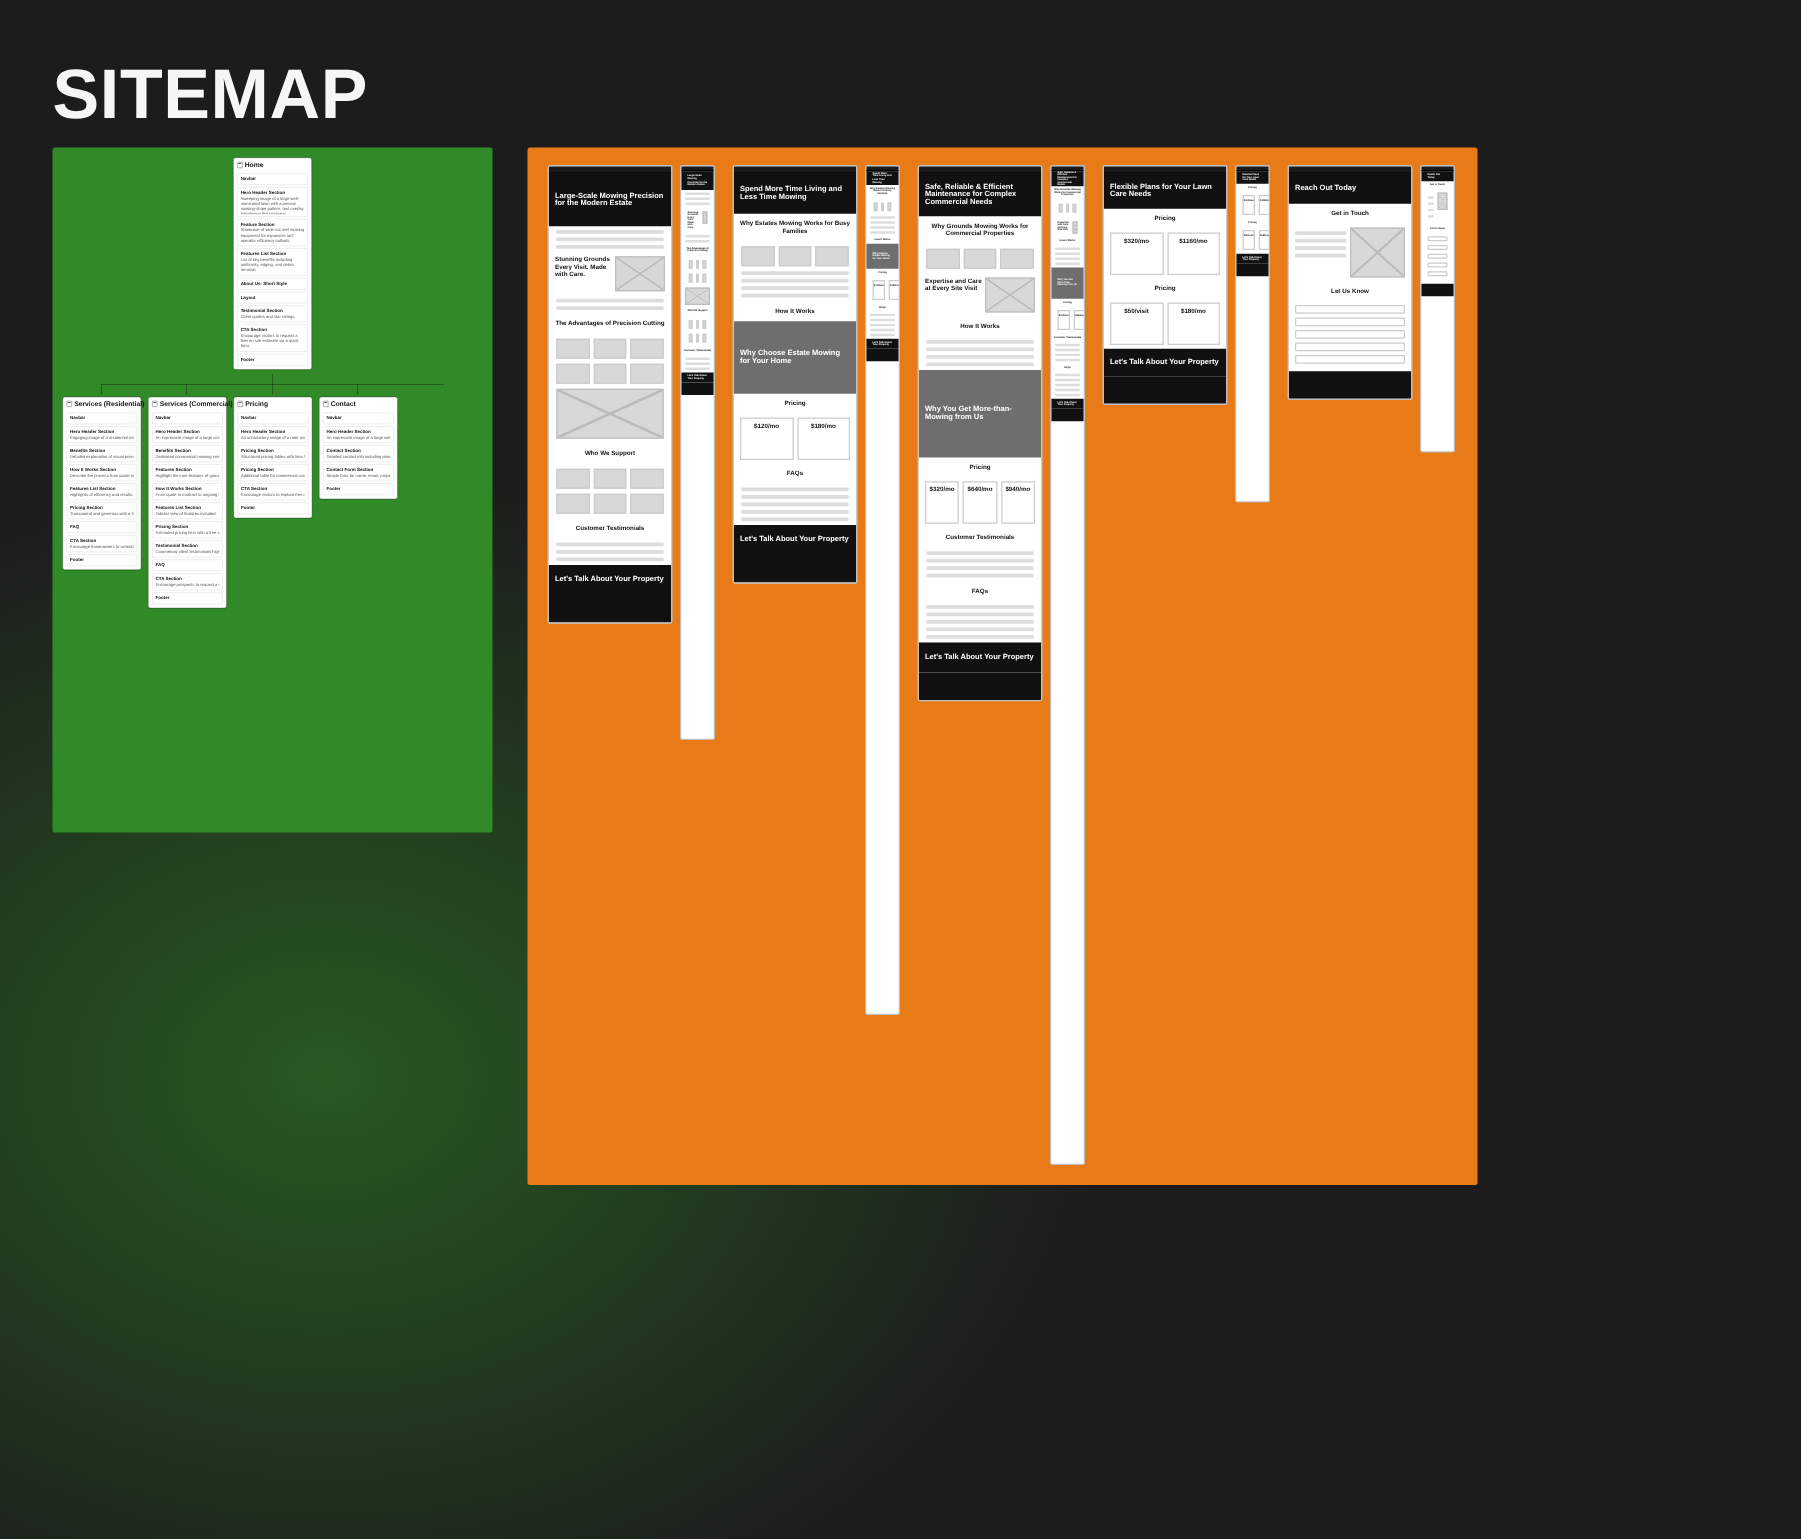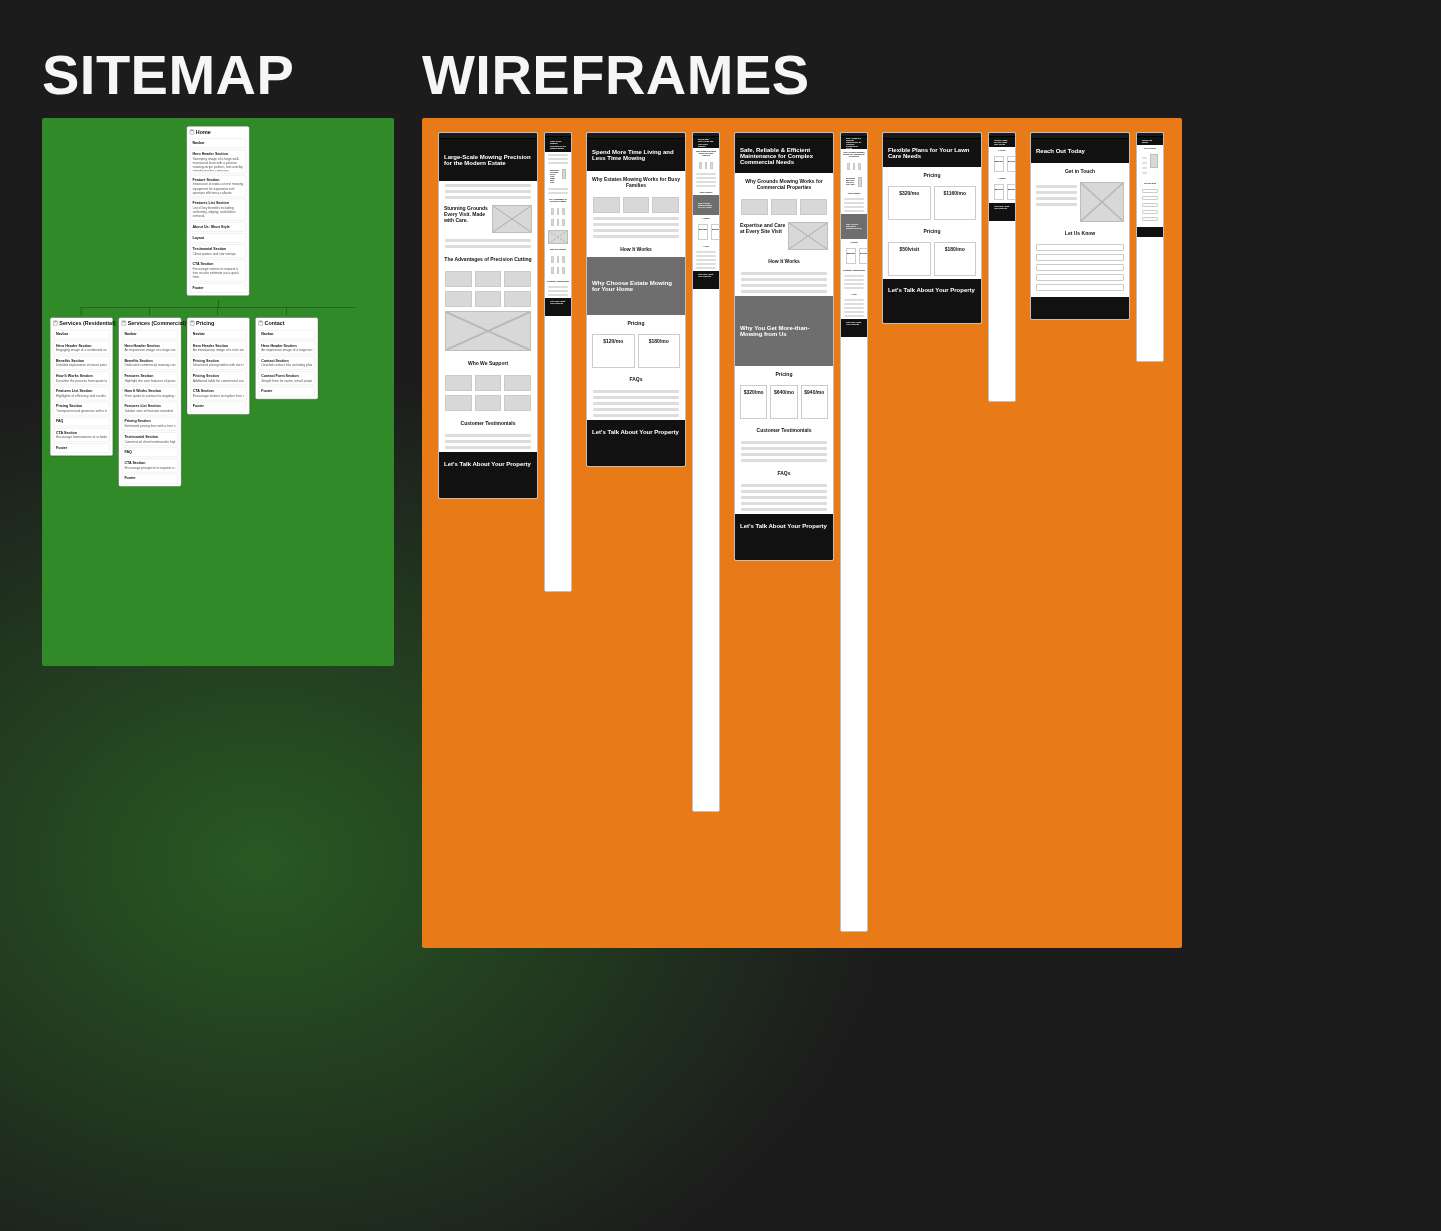--- a/index.html
+++ b/index.html
@@ -188,21 +188,20 @@
   .mobile .txt   { margin: 2px 3px; height:2px }
   .mobile .imgph { margin: 2px 3px }
 
 </style>
 </head>
 <body>
 
 <div class="root">
 
   <h1 id="h-sitemap" class="heading">SITEMAP</h1>
-  <h1 id="h-wireframes" class="heading">WIREFRAMES</h1>
 
   <div class="sitemap-pane">
     <div class="sitemap-inner" id="sitemap-inner">
         <div style="text-align: center;"><div style="display: inline-block; width: 210px; text-align: left;"><div class="node">
               <div class="node-head">
                 <span class="page-ico"></span>
                 <span>Home</span>
               </div>
               <div class="section-card">
                 <b>Navbar</b>

